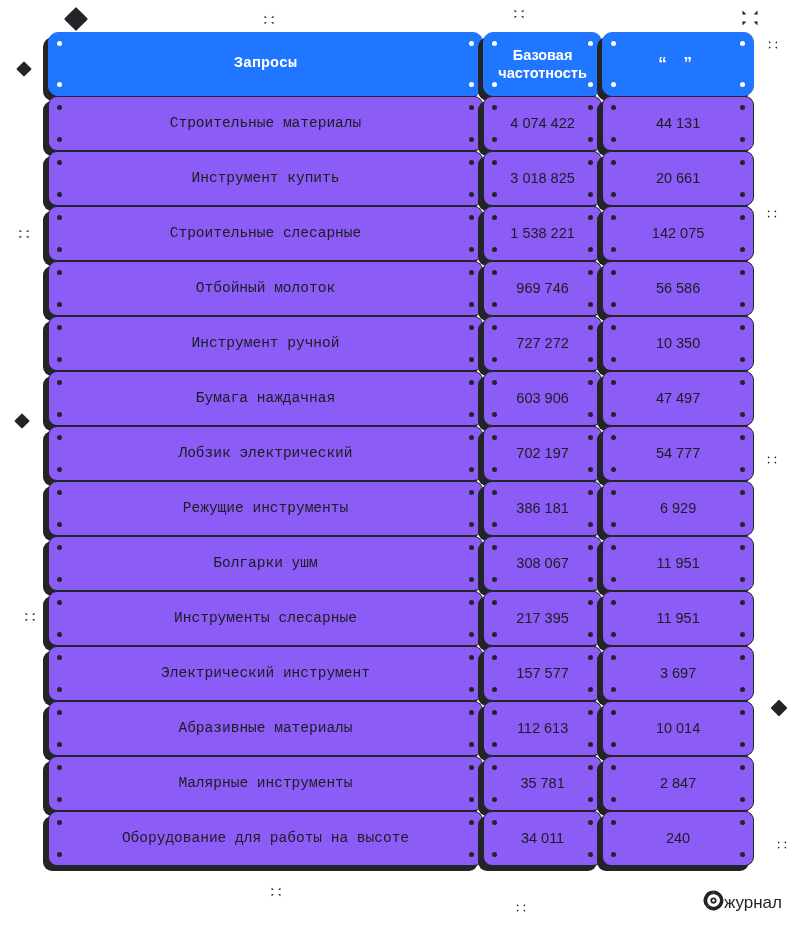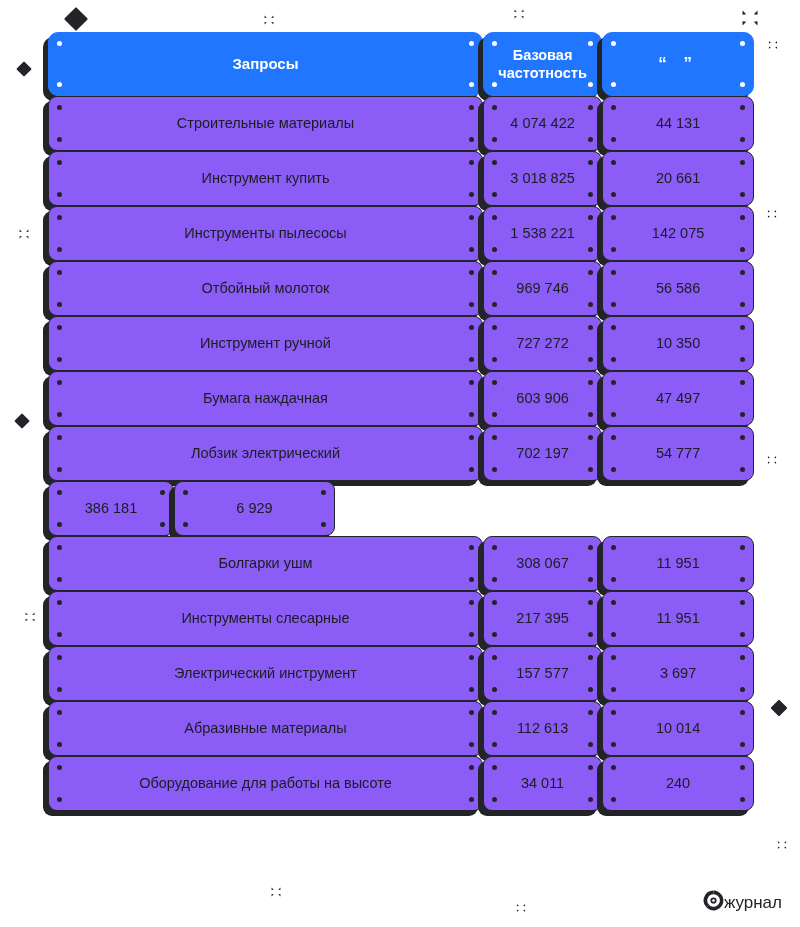--- a/index.html
+++ b/index.html
@@ -60,21 +60,21 @@
     align-items: center;
     justify-content: center;
     text-align: center;
     color: #1b1d20;
     font-size: 14.5px;
     line-height: 1.25;
     padding: 6px 10px;
   }
 
   
-  .col-query  { width: 464px; }
+  .col-query  { width: 464px; font-family: Liberation Mono, monospace; }
   .col-base   { width: 126px; }
   .col-exact  { width: 161px; }
 
   
   .body-row .tcell { height: 55px; }
   
   .head-row .tcell {
     height: 64px;
     background: #2176ff;
     border-color: #2176ff;
@@ -272,21 +272,21 @@
           <span class="cell-text">3 018 825</span>
         </div>
         <div class="tcell col-exact">
           <span class="dots"></span>
           <span class="cell-text">20 661</span>
         </div>
       </div>
       <div class="trow body-row">
         <div class="tcell col-query">
           <span class="dots"></span>
-          <span class="cell-text">Инструменты пылесосы</span>
+          <span class="cell-text">Строительные слесарные</span>
         </div>
         <div class="tcell col-base">
           <span class="dots"></span>
           <span class="cell-text">1 538 221</span>
         </div>
         <div class="tcell col-exact">
           <span class="dots"></span>
           <span class="cell-text">142 075</span>
         </div>
       </div>
@@ -340,20 +340,24 @@
         <div class="tcell col-base">
           <span class="dots"></span>
           <span class="cell-text">702 197</span>
         </div>
         <div class="tcell col-exact">
           <span class="dots"></span>
           <span class="cell-text">54 777</span>
         </div>
       </div>
       <div class="trow body-row">
+        <div class="tcell col-query">
+          <span class="dots"></span>
+          <span class="cell-text">Режущие инструменты</span>
+        </div>
         <div class="tcell col-base">
           <span class="dots"></span>
           <span class="cell-text">386 181</span>
         </div>
         <div class="tcell col-exact">
           <span class="dots"></span>
           <span class="cell-text">6 929</span>
         </div>
       </div>
       <div class="trow body-row">
@@ -403,20 +407,34 @@
           <span class="dots"></span>
           <span class="cell-text">Абразивные материалы</span>
         </div>
         <div class="tcell col-base">
           <span class="dots"></span>
           <span class="cell-text">112 613</span>
         </div>
         <div class="tcell col-exact">
           <span class="dots"></span>
           <span class="cell-text">10 014</span>
+        </div>
+      </div>
+      <div class="trow body-row">
+        <div class="tcell col-query">
+          <span class="dots"></span>
+          <span class="cell-text">Малярные инструменты</span>
+        </div>
+        <div class="tcell col-base">
+          <span class="dots"></span>
+          <span class="cell-text">35 781</span>
+        </div>
+        <div class="tcell col-exact">
+          <span class="dots"></span>
+          <span class="cell-text">2 847</span>
         </div>
       </div>
       <div class="trow body-row">
         <div class="tcell col-query">
           <span class="dots"></span>
           <span class="cell-text">Оборудование для работы на высоте</span>
         </div>
         <div class="tcell col-base">
           <span class="dots"></span>
           <span class="cell-text">34 011</span>

